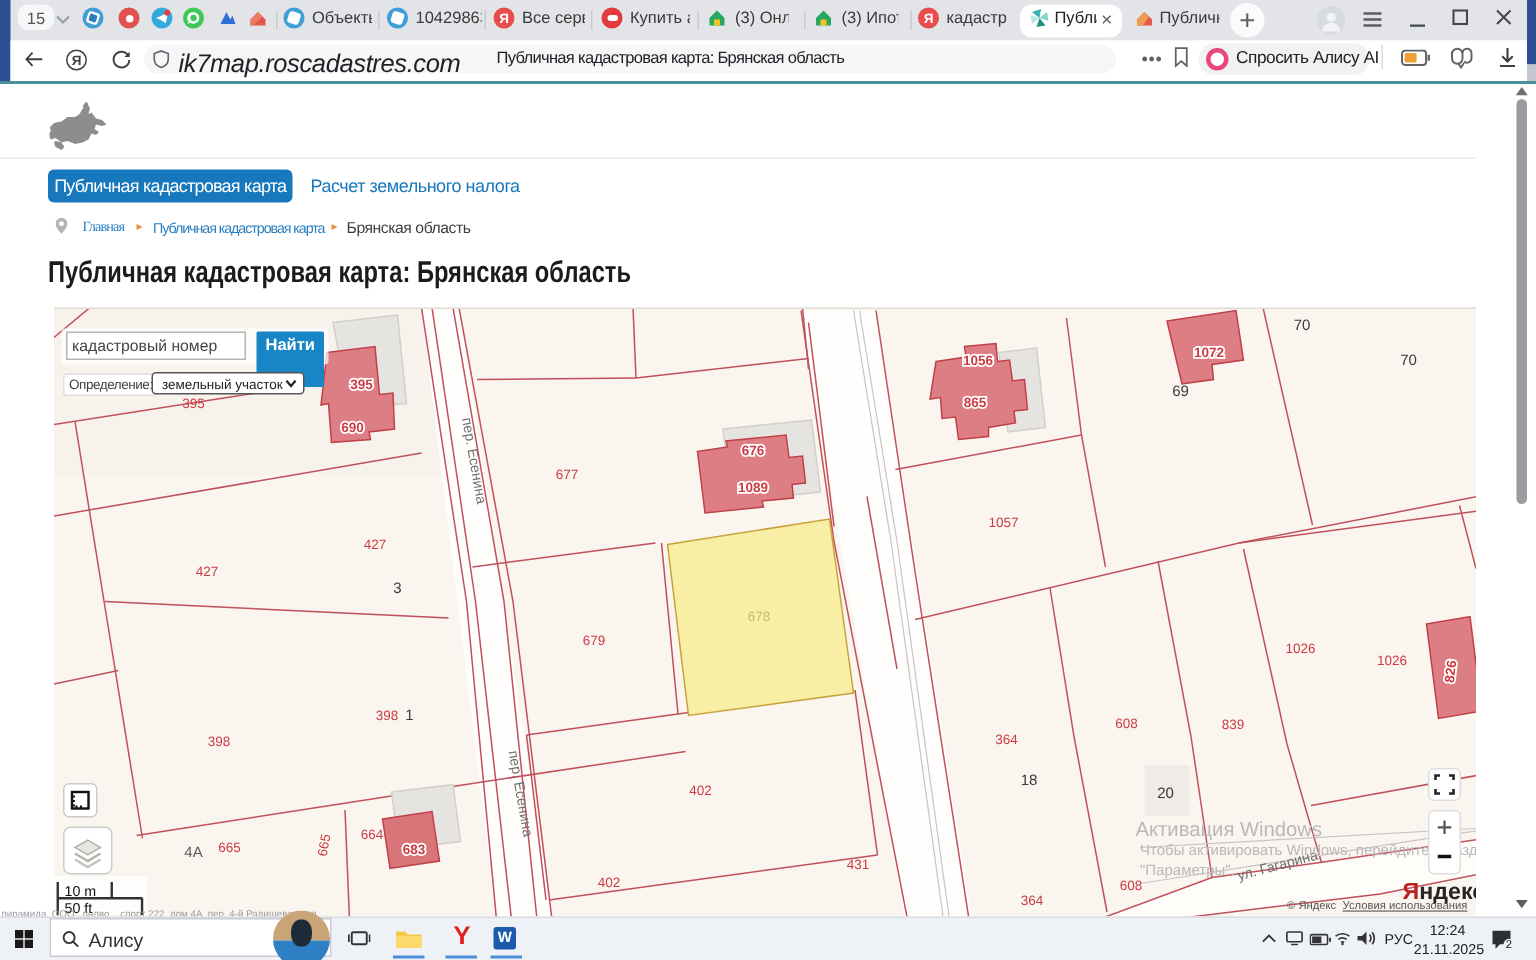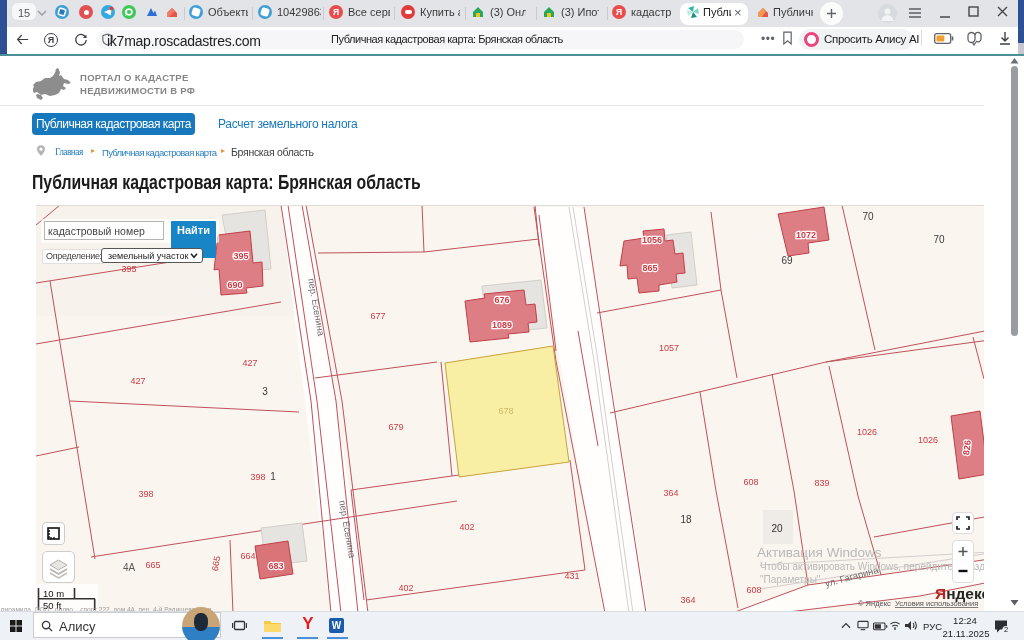--- a/index.html
+++ b/index.html
@@ -9,21 +9,21 @@
   #tabbar{position:absolute;left:0;top:0;width:1024px;height:27px;background:#e2e4e8;}
   #bluestrip{position:absolute;left:0;top:0;width:7px;height:54px;background:#2d4f93;}
   #addrbar{position:absolute;left:7px;top:27px;width:1017px;height:27px;background:#fff;}
   #tealline{position:absolute;left:0;top:54px;width:1024px;height:2px;background:#4b8f98;}
   .tabtxt{position:absolute;top:6px;font-size:11px;color:#3a3a3a;white-space:nowrap;overflow:hidden;}
   .fav{position:absolute;top:5px;width:14px;height:14px;border-radius:50%;}
   
   #page{position:absolute;left:0;top:56px;width:1024px;height:555px;background:#fff;}
   #navtab{position:absolute;left:32px;top:57px;width:163px;height:22px;background:#1878bd;border-radius:4px;
      color:#fff;font-size:12px;letter-spacing:-0.5px;text-align:center;line-height:22px;white-space:nowrap;}
-  #navlink{position:absolute;left:207px;top:61px;font-size:12px;letter-spacing:-0.3px;color:#1878bd;margin-left:11px;}
+  #navlink{position:absolute;left:207px;top:61px;font-size:12px;letter-spacing:-0.3px;color:#1878bd;}
   #h1{position:absolute;left:32px;top:115px;font-size:20px;font-weight:bold;color:#1b1b1b;transform:scaleX(0.79);transform-origin:0 0;white-space:nowrap;}
   
   #taskbar{position:absolute;left:0;top:611px;width:1024px;height:29px;
      background:#eef2f7;border-top:1px solid #d9dde2;box-sizing:border-box;}
 </style>
 </head>
 <body>
 
 <div id="tabbar"></div>
 <div id="bluestrip"></div>
@@ -138,21 +138,21 @@
   </svg>
 <div class="abs" style="left:44px;top:33px;width:14px;height:14px;border-radius:50%;border:1.4px solid #3c4043;box-sizing:border-box;font-size:9px;font-weight:bold;color:#3c4043;text-align:center;line-height:12px;">Я</div>
 <svg class="abs" style="left:74px;top:33px" width="14" height="14" viewBox="0 0 16 16">
     <path d="M13.6 5.5A6 6 0 1 0 14 8" stroke="#3c4043" stroke-width="1.5" fill="none"></path>
     <path d="M14.2 1.8v4h-4z" fill="#3c4043"></path>
   </svg>
 <div class="abs" style="left:96px;top:30px;width:648px;height:19px;background:#f6f6f8;border-radius:10px;"></div>
 <svg class="abs" style="left:102px;top:33px" width="11" height="13" viewBox="0 0 13 15">
     <path d="M6.5 1L12 3v4.5c0 3.2-2.3 5.5-5.5 6.5C3.3 13 1 10.7 1 7.5V3z" fill="none" stroke="#5f6368" stroke-width="1.3"></path>
   </svg>
-<div class="abs" style="left:107px;top:33px;font-size:14px;letter-spacing:-0.25px;color:#202124;">ik7map.roscadastres.com</div>
+<div class="abs" style="left:119px;top:33px;font-size:17px;letter-spacing:-0.25px;color:#202124;font-style:italic;">ik7map.roscadastres.com</div>
 <div class="abs" style="left:331px;top:33px;font-size:11px;letter-spacing:-0.45px;color:#202124;">Публичная кадастровая карта: Брянская область</div>
 <div class="abs" style="left:761px;top:32px;font-size:12px;color:#5f6368;letter-spacing:0.5px;">•••</div>
 <svg class="abs" style="left:782px;top:31px" width="11" height="14" viewBox="0 0 12 15">
     <path d="M2 1h8v13L6 10.5 2 14z" fill="none" stroke="#5f6368" stroke-width="1.3"></path>
   </svg>
 <div class="abs" style="left:799px;top:29px;width:114px;height:21px;background:#f1f2f3;border-radius:11px;"></div>
 <div class="abs" style="left:804px;top:32px;width:15px;height:15px;border-radius:50%;border:3.5px solid #e8467c;box-sizing:border-box;background:#fff;"></div>
 <div class="abs" style="left:824px;top:33px;font-size:11.5px;letter-spacing:-0.3px;color:#202124;">Спросить Алису AI</div>
 <div class="abs" style="left:921px;top:30px;width:1px;height:16px;background:#dadce0;"></div>
 <svg class="abs" style="left:934px;top:33px" width="20" height="11" viewBox="0 0 20 11">
@@ -168,21 +168,20 @@
     <path d="M7 1v9M3.5 6.5L7 10l3.5-3.5M2 13h10" stroke="#3c4043" stroke-width="1.4" fill="none"></path>
   </svg>
 
 <div id="page">
 
   <svg class="abs" style="left:33px;top:11px" width="46" height="36" viewBox="0 0 46 36">
     <path d="M20 9l3-5 2-2 2 3-1 4 2-1 3 4 4 1 3 3-3 1-4-1-1 3 3 2-2 2-3-1-2 4-4 2-5 1-5-2-4 1-4-3-3 1-2-3 2-3-1-2 3-3 5-1 4-3 5 0z" fill="#8d8d8d"></path>
     <path d="M4 27l4 1 2 3-2 2-4-2-1-3z" fill="#8d8d8d"></path>
     <path d="M22 4l2-3 2 1-1 3z" fill="#8d8d8d"></path>
   </svg>
-  <div class="abs" style="left:80px;top:15px;font-size:9.5px;font-weight:bold;color:#858585;letter-spacing:0.3px;line-height:13px;">ПОРТАЛ О КАДАСТРЕ<br>НЕДВИЖИМОСТИ В РФ</div>
   <div class="abs" style="left:0px;top:49px;width:984px;height:1px;background:#e8e8e8;"></div>
 
   <div id="navtab">Публичная кадастровая карта</div>
   <div id="navlink">Расчет земельного налога</div>
 
   <svg class="abs" style="left:37px;top:89px" width="8" height="11" viewBox="0 0 9 12">
       <path d="M4.5 0A4.5 4.5 0 0 1 9 4.5C9 7.5 4.5 12 4.5 12S0 7.5 0 4.5A4.5 4.5 0 0 1 4.5 0z" fill="#b4b4b4"></path>
       <circle cx="4.5" cy="4.5" r="1.8" fill="#fff"></circle>
     </svg>
   <div class="abs" style="left:55px;top:91px;font-size:9.5px;letter-spacing:-0.6px;color:#2a7fc0;font-family:Liberation Serif, serif;">Главная</div>

